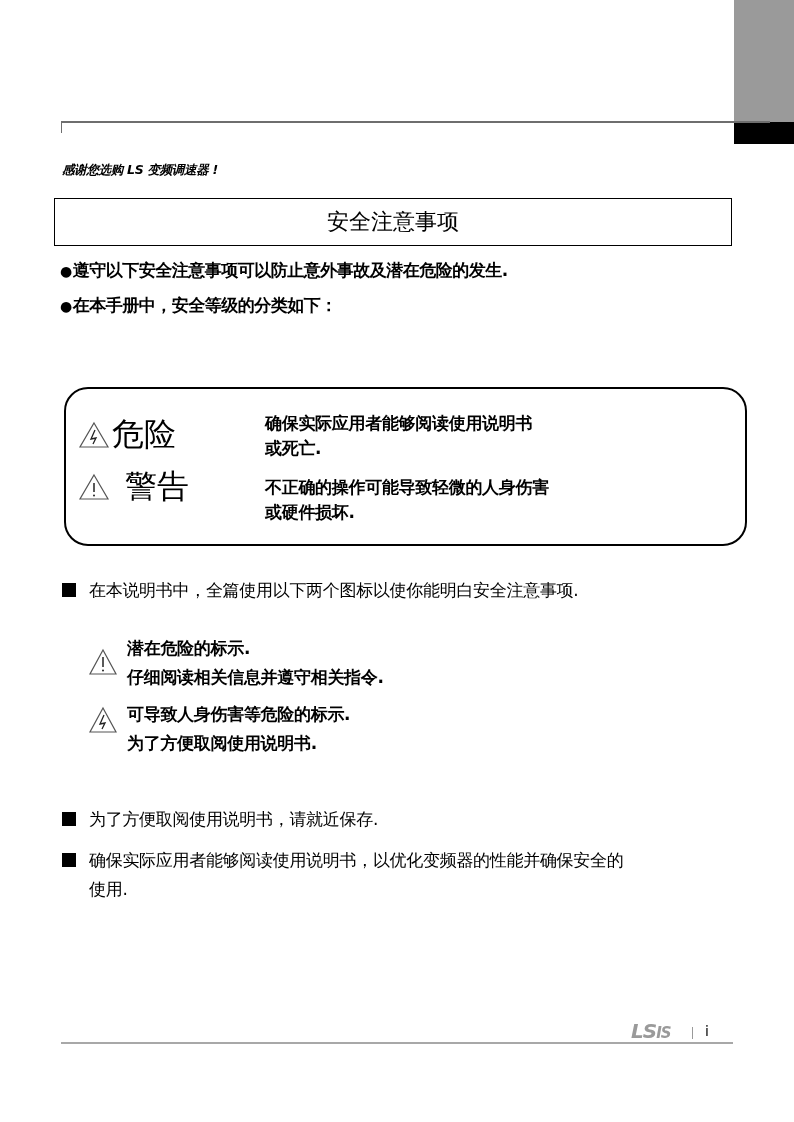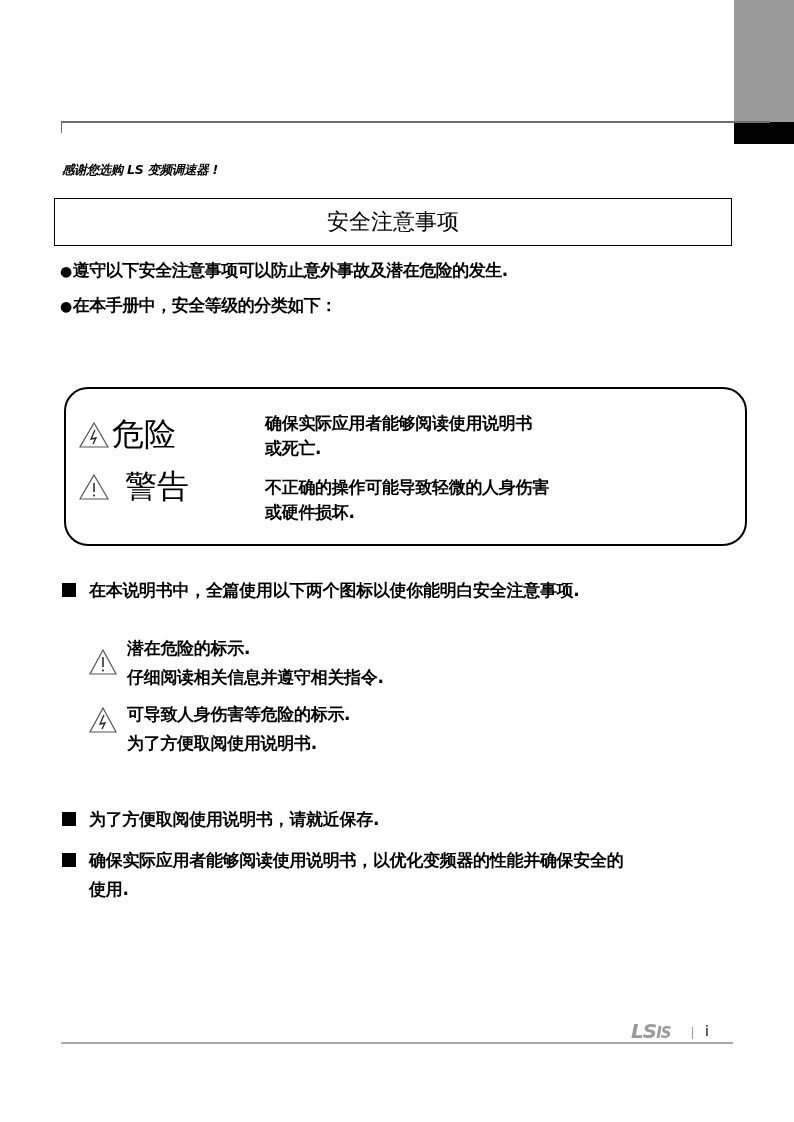--- a/index.html
+++ b/index.html
@@ -12,21 +12,21 @@
   .top-tick { left: 61px; top: 121px; width: 1px; height: 12px; background: #6e6e6e; }
   .thanks { left: 62px; top: 162px; font-size: 12.5px; font-weight: bold; font-style: italic; letter-spacing: -0.3px; }
   .title-box { left: 54px; top: 198px; width: 678px; height: 48px; border: 1px solid #000; box-sizing: border-box;
                display: flex; align-items: center; justify-content: center; font-size: 22px; }
   .bullet-line { left: 60px; font-size: 17px; font-weight: bold; letter-spacing: -0.5px; }
   .bullet-dot { font-size: 14px; margin-right: 1px; }
   .level-box { left: 64px; top: 387px; width: 683px; height: 159px; border: 2px solid #000; border-radius: 24px; box-sizing: border-box; }
   .level-row { position: absolute; left: 12px; display: flex; align-items: center; }
   .level-name { font-size: 32px; margin-left: 2px; font-family: "DejaVu Serif", serif; }
   .level-desc { position: absolute; left: 199px; font-size: 17px; font-weight: bold; line-height: 25px; width: 360px; letter-spacing: -0.3px; }
-  .sq-line { left: 62px; font-size: 17px; font-weight: bold; display: flex; letter-spacing: -0.3px; line-height: 29px; }
+  .sq-line { left: 62px; font-size: 17px; font-weight: normal; display: flex; letter-spacing: -0.3px; line-height: 29px; }
   .sq { width: 14px; height: 14px; background: #000; margin: 7px 13px 0 0; flex: none; }
   .icon-legend-text { left: 127px; font-size: 17px; font-weight: bold; line-height: 29px; letter-spacing: -0.3px; }
   .footer-rule { left: 61px; top: 1042px; width: 672px; height: 2px; background: #a8a8a8; }
   .footer-logo { left: 631px; top: 1019px; font-size: 20px; font-weight: bold; font-style: italic; color: #9a9a9a; letter-spacing: -1px; }
   .footer-logo .is { font-size: 15px; }
   .footer-sep { left: 692px; top: 1027px; width: 1px; height: 12px; background: #9a9a9a; }
   .footer-page { left: 705px; top: 1023px; font-size: 14px; }
   svg { display: block; }
 </style>
 </head>

